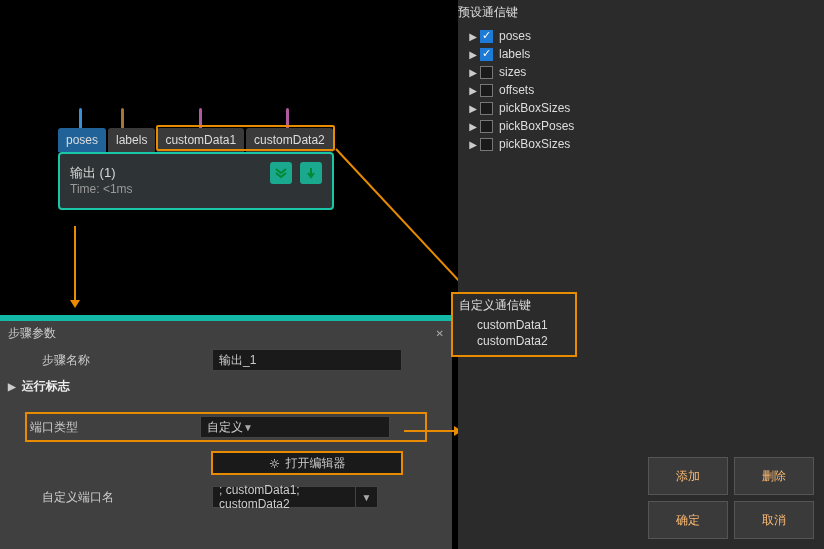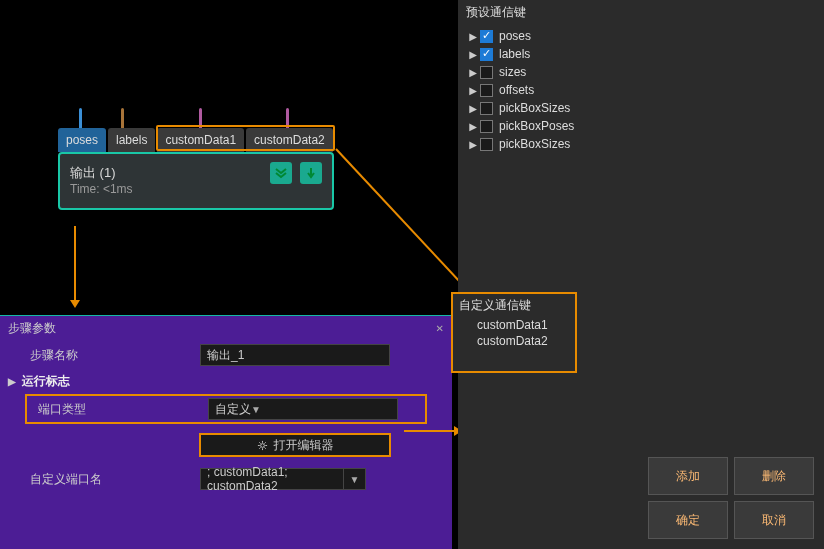--- a/index.html
+++ b/index.html
@@ -31,50 +31,50 @@
   .arrow-down{position:absolute;left:74px;top:226px;width:2px;height:74px;background:#e88b00}
   .arrow-down::after{content:"";position:absolute;left:-4px;bottom:-8px;border-left:5px solid transparent;border-right:5px solid transparent;border-top:8px solid #e88b00}
 
   .arrow-right{position:absolute;left:404px;top:430px;width:50px;height:2px;background:#e88b00}
   .arrow-right::after{content:"";position:absolute;right:-8px;top:-4px;border-top:5px solid transparent;border-bottom:5px solid transparent;border-left:8px solid #e88b00}
 
   
   .diag{position:absolute;left:336px;top:148px;width:200px;height:2px;background:#e88b00;transform-origin:left center;transform:rotate(47deg)}
 
   
-  .params{position:absolute;left:0;top:315px;width:452px;height:234px;background:#4c1d95;border-top:1px solid #14b8a6}
+  .params{position:absolute;left:0;top:315px;width:452px;height:234px;background:#404040;border-top:6px solid #14b8a6}
   .params-header{padding:4px 8px;color:#ccc;font-size:12px;display:flex;justify-content:space-between;align-items:center}
   .params-header .x{color:#aaa;font-size:10px}
-  .prow{display:flex;align-items:center;height:28px;padding-left:30px}
+  .prow{display:flex;align-items:center;height:28px;padding-left:42px}
   .prow .label{width:170px;color:#ccc}
   .prow input,.prow .select,.prow .btn,.prow .combo{background:#1a1a1a;border:1px solid #444;color:#ccc;font-size:12px;height:22px;padding:0 6px}
   .prow input{width:190px}
   .expander{padding-left:8px;display:flex;align-items:center;height:24px;gap:6px;color:#eee;font-weight:600;font-size:12px}
   .expander .tri{font-size:10px;color:#ccc}
   .select{width:190px;display:flex;align-items:center;padding-right:4px}
   .select .caret{font-size:10px;color:#aaa}
   .highlight-orange{outline:2px solid #e88b00;outline-offset:-1px}
   .btn{width:190px;display:flex;align-items:center;justify-content:center;gap:6px;border:1px solid #666;background:#2a2a2a;cursor:pointer}
   .btn svg{width:11px;height:11px}
   .combo-wrap{display:flex}
   .combo{width:144px;display:flex;align-items:center}
   .combo-drop{width:22px;height:22px;border:1px solid #444;border-left:none;background:#1a1a1a;display:flex;align-items:center;justify-content:center;font-size:10px;color:#aaa}
 
   
   .side{position:absolute;left:458px;top:0;width:366px;height:549px;background:#2b2b2b}
-  .side-section-title{padding:4px 8px;font-size:12px;color:#ddd;background:#2b2b2b}
+  .side-section-title{padding:4px 0;font-size:12px;color:#ddd;background:#2b2b2b}
   .tree{padding:2px 0 6px 6px}
   .tree-row{display:flex;align-items:center;height:18px;gap:2px;padding-left:4px}
   .tree-row .chev{width:10px;font-size:10px;color:#ccc;text-align:center}
   .tree-row input[type=checkbox]{appearance:none;width:13px;height:13px;border:1px solid #777;background:#1a1a1a;margin:0 4px 0 0;position:relative}
   .tree-row input[type=checkbox]:checked{background:#1d7bd6;border-color:#1d7bd6}
   .tree-row input[type=checkbox]:checked::after{content:"✓";position:absolute;left:1px;top:-2px;color:#fff;font-size:11px}
   .tree-row .lbl{color:#ddd;font-size:12px}
 
-  .custom-panel{position:absolute;left:451px;top:292px;width:126px;border:2px solid #e88b00;background:#2b2b2b;padding-bottom:22px}
+  .custom-panel{position:absolute;left:451px;top:292px;width:126px;border:2px solid #e88b00;background:#2b2b2b;padding-bottom:6px}
   .custom-panel .hdr{padding:3px 6px;color:#ddd;font-size:12px}
   .custom-panel .item{padding:1px 6px 1px 24px;color:#ddd;font-size:12px}
 
   .side-buttons{position:absolute;right:10px;bottom:10px;display:grid;grid-template-columns:80px 80px;grid-gap:6px}
   .sbtn{height:38px;background:#3a3a3a;border:1px solid #555;color:#fdba74;font-size:12px;display:flex;align-items:center;justify-content:center;cursor:pointer}
 </style>
 </head>
 <body>
 
 <div class="node-area">
@@ -119,21 +119,21 @@
   <div class="prow">
     <div class="label">步骤名称</div>
     <input type="text" value="输出_1" style="">
   </div>
 
   <div class="expander">
     <span class="tri">▶</span>
     <span>运行标志</span>
   </div>
 
-  <div class="prow highlight-orange" style="margin:2px 26px 0 26px;padding-left:12px">
+  <div class="prow highlight-orange" style="margin:15px 26px 0 26px;padding-left:4px">
     <div class="label" style="width:170px">端口类型</div>
     <div class="select">
       <span>自定义</span>
       <span class="caret">▼</span>
     </div>
   </div>
 
   <div class="prow" style="margin-top:8px">
     <div class="label"></div>
     <div class="btn highlight-orange">

